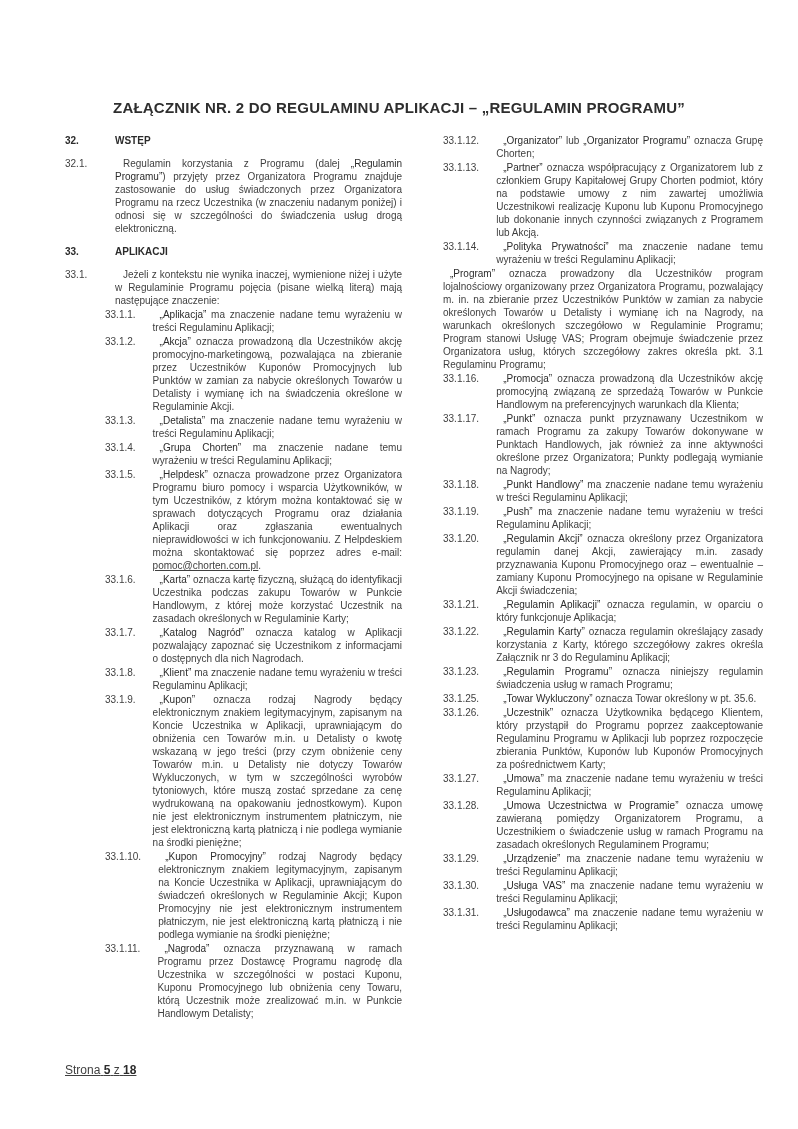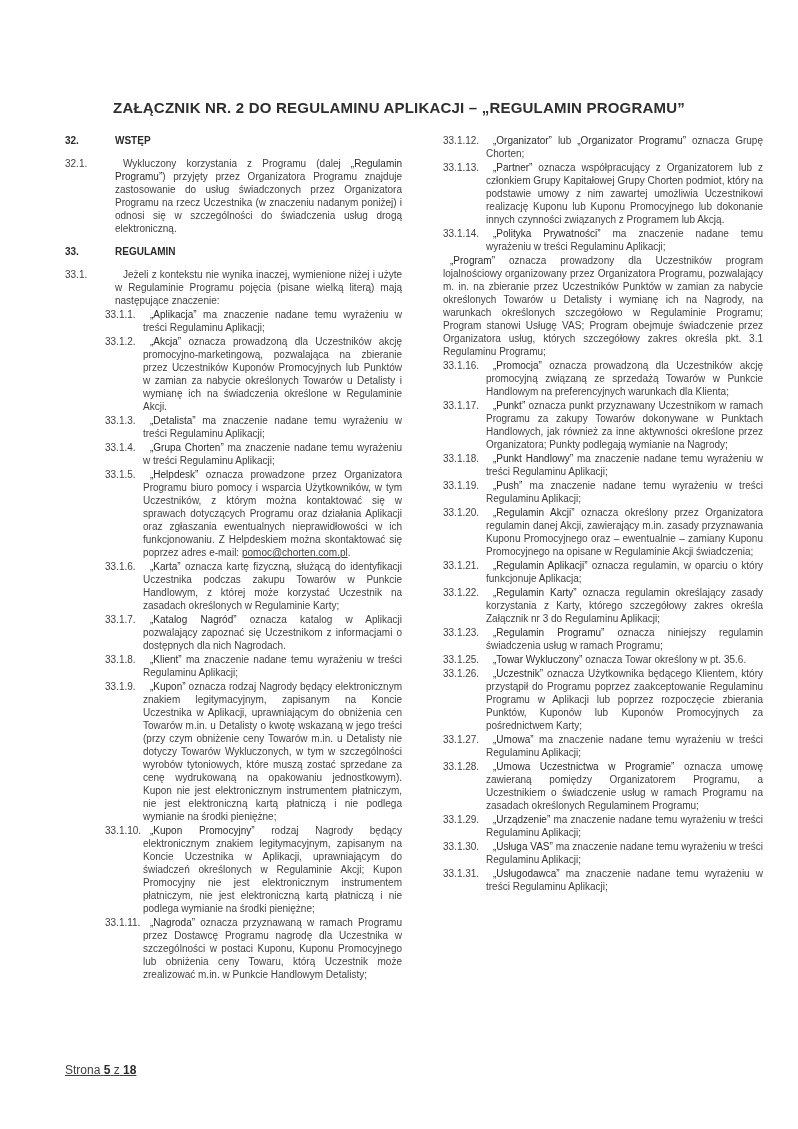--- a/index.html
+++ b/index.html
@@ -25,21 +25,21 @@
     position:absolute;left:65px;top:134px;
     display:flex;gap:41px;
     align-items:flex-start;
   }
   .col{display:block;}
   .col-left{width:337px;}
   .col-right{width:320px;}
   .item{display:flex;margin-bottom:1px;}
   .num{
     flex:0 0 50px;
-    padding-right:1px;box-sizing:border-box;
+    padding-right:17px;box-sizing:border-box;
     white-space:nowrap;
   }
   .body{
     flex:1;min-width:0;
     text-align:justify;
     text-indent:7px;
   }
   .heading{margin:10px 0;}
   .heading:first-child{margin-top:0;}
   .heading .num,.heading .body{font-weight:700;color:#2b2b2b;}
@@ -68,25 +68,25 @@
   <h1 class="doc-title">ZAŁĄCZNIK NR. 2 DO REGULAMINU APLIKACJI – „REGULAMIN PROGRAMU”</h1>
 
   <div class="columns">
     <div class="col col-left" id="col-left">
         <div class="item heading">
           <span class="num">32.</span>
           <div class="body">WSTĘP</div>
         </div>
         <div class="item para">
           <span class="num">32.1.</span>
-          <div class="body"><span>Wykluczony korzystania z Programu (dalej </span><strong>„Regulamin Programu”</strong><span>) przyjęty przez Organizatora Programu znajduje zastosowanie do usług świadczonych przez Organizatora Programu na rzecz Uczestnika (w znaczeniu nadanym poniżej) i odnosi się w szczególności do świadczenia usług drogą elektroniczną.</span></div>
+          <div class="body"><span>Regulamin korzystania z Programu (dalej </span><strong>„Regulamin Programu”</strong><span>) przyjęty przez Organizatora Programu znajduje zastosowanie do usług świadczonych przez Organizatora Programu na rzecz Uczestnika (w znaczeniu nadanym poniżej) i odnosi się w szczególności do świadczenia usług drogą elektroniczną.</span></div>
         </div>
         <div class="item heading">
           <span class="num">33.</span>
-          <div class="body">REGULAMIN</div>
+          <div class="body">APLIKACJI</div>
         </div>
         <div class="item para">
           <span class="num">33.1.</span>
           <div class="body"><span>Jeżeli z kontekstu nie wynika inaczej, wymienione niżej i użyte w Regulaminie Programu pojęcia (pisane wielką literą) mają następujące znaczenie:</span></div>
         </div>
         <div class="item def">
           <span class="num">33.1.1.</span>
           <div class="body"><strong>„Aplikacja”</strong><span> ma znaczenie nadane temu wyrażeniu w treści Regulaminu Aplikacji;</span></div>
         </div>
         <div class="item def">

